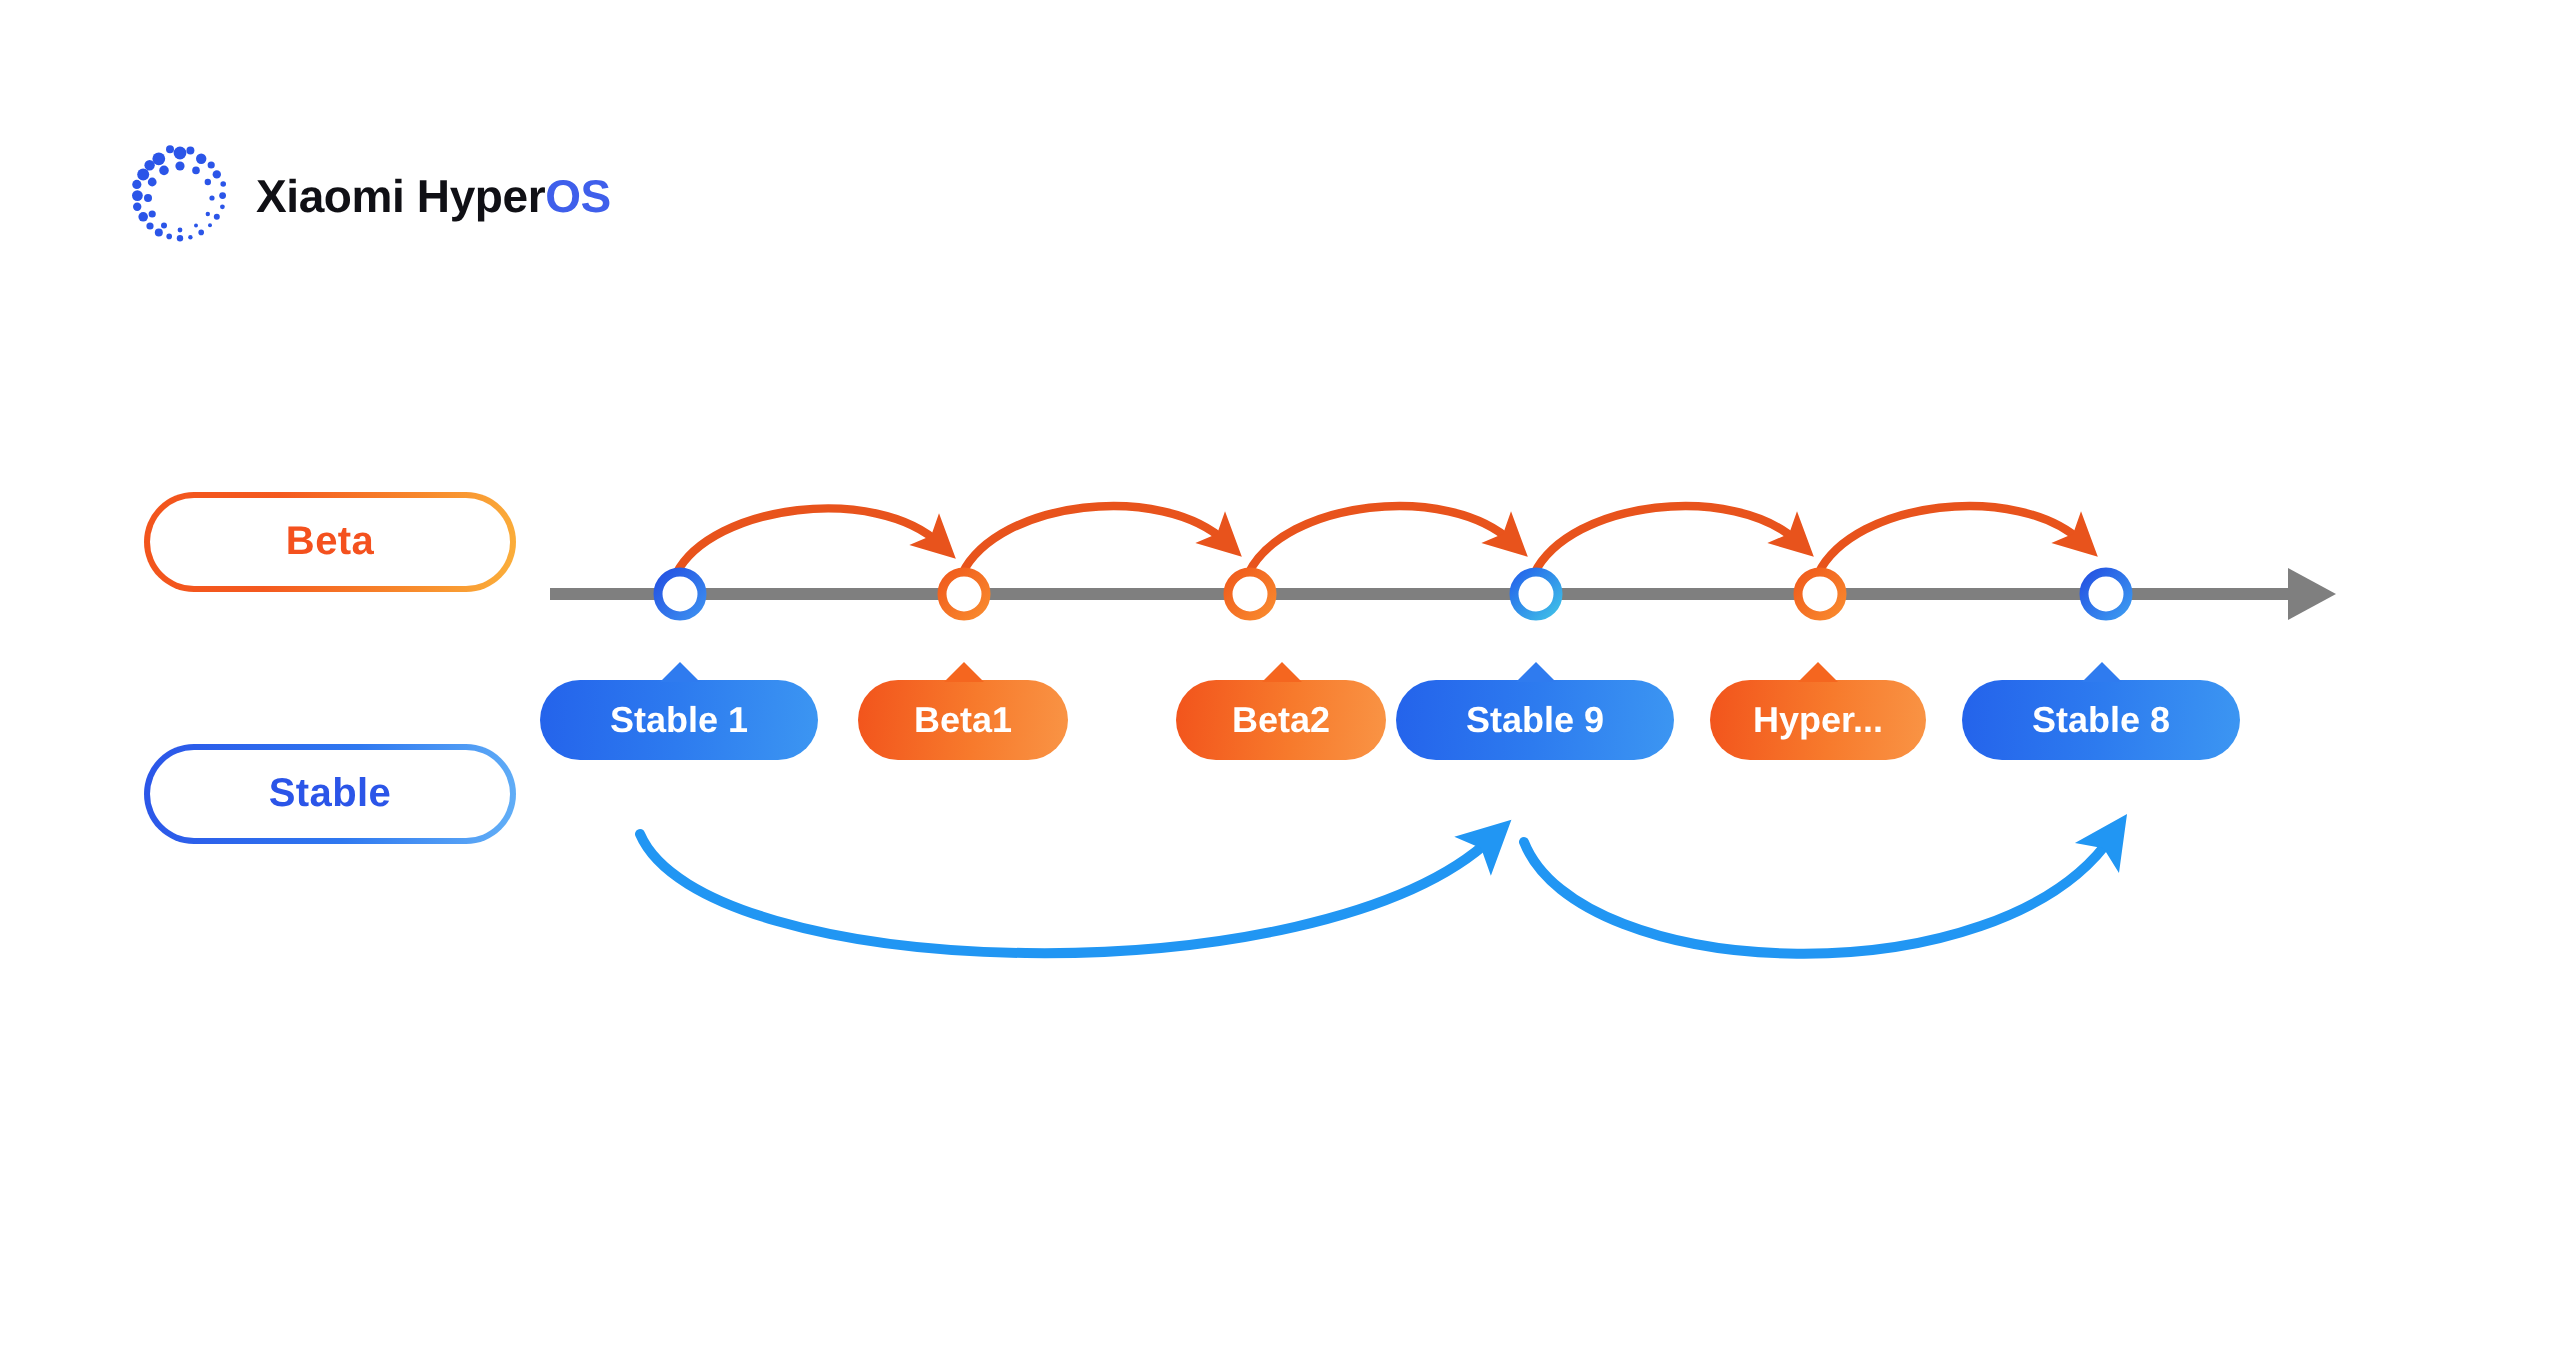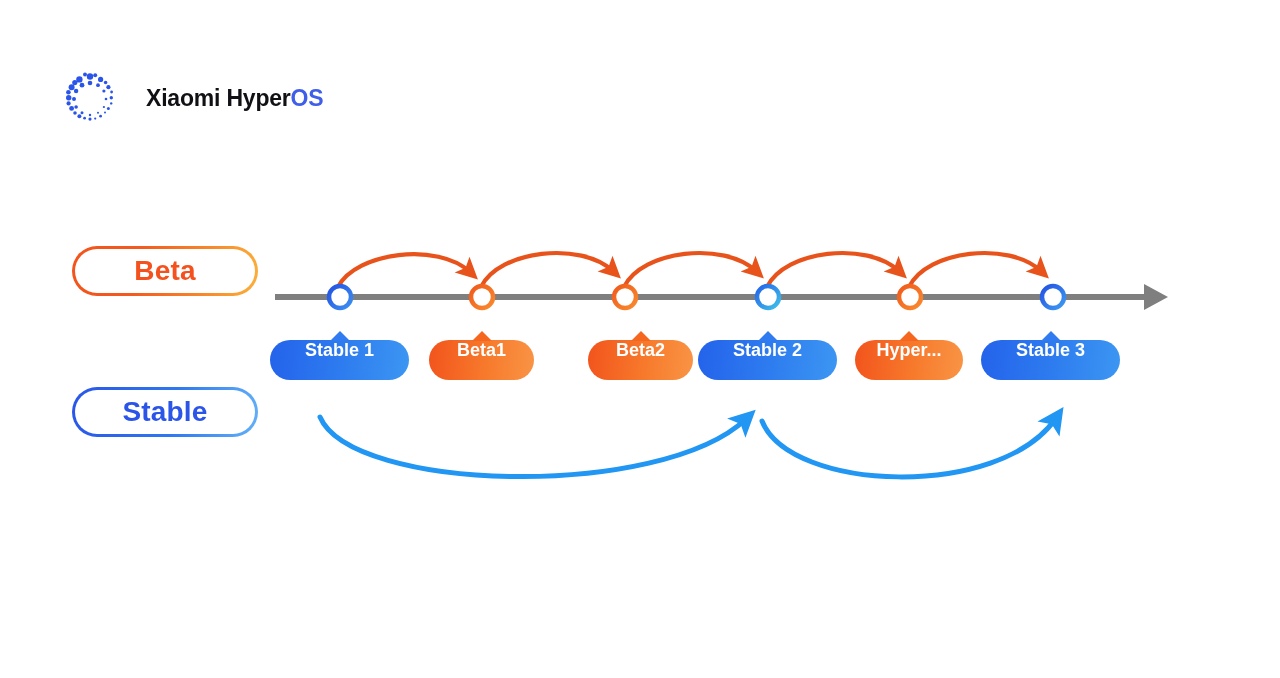--- a/index.html
+++ b/index.html
@@ -16,21 +16,21 @@
     -webkit-font-smoothing: antialiased;
   }
 
   
   #brand {
     position: absolute;
     left: 62px;
     top: 70px;
     display: flex;
     align-items: center;
-    gap: 28px;
+    gap: 10px;
   }
   #brand-mark {
     width: 56px;
     height: 56px;
     display: block;
   }
   #brand-text {
     font-size: 23px;
     font-weight: bold;
     letter-spacing: -0.2px;
@@ -45,36 +45,36 @@
   .cat-chip {
     position: absolute;
     box-sizing: border-box;
     width: 186px;
     height: 50px;
     border-radius: 25px;
     display: flex;
     align-items: center;
     justify-content: center;
     background: #ffffff;
-    font-size: 28px;
+    font-size: 20px;
     font-weight: bold;
     letter-spacing: 0.2px;
   }
   #chip-beta {
     left: 72px;
     top: 246px;
     border: 3px solid transparent;
     background:
       linear-gradient(#fff, #fff) padding-box,
       linear-gradient(100deg, #F2541C 0%, #F4591F 35%, #F7862B 70%, #FBB03B 100%) border-box;
     color: #F4511E;
   }
   #chip-stable {
     left: 72px;
-    top: 387px;
+    top: 372px;
     border: 3px solid transparent;
     background:
       linear-gradient(#fff, #fff) padding-box,
       linear-gradient(100deg, #2B55E8 0%, #2F78F0 55%, #63B0F7 100%) border-box;
     color: #2B55E8;
   }
 
   
   #canvas {
     position: absolute;
@@ -83,20 +83,21 @@
     width: 1280px;
     height: 678px;
   }
 
   
   .pill {
     position: absolute;
     height: 40px;
     border-radius: 20px;
     display: flex;
+    align-items: center;
     justify-content: center;
     color: #ffffff;
     font-size: 18px;
     white-space: nowrap;
     box-sizing: border-box;
     padding: 0 6px;
   }
   .pill.stable {
     font-weight: bold;
     background: linear-gradient(95deg, #2463EB 0%, #2D7BEF 50%, #3C96F2 100%);
@@ -235,22 +236,22 @@
 <div class="pill beta" style="left:429px; top:340px; width:105px;">
   <span class="tail"></span>
   <span>Beta1</span>
 </div>
 <div class="pill beta" style="left:588px; top:340px; width:105px;">
   <span class="tail"></span>
   <span>Beta2</span>
 </div>
 <div class="pill stable" style="left:698px; top:340px; width:139px;">
   <span class="tail"></span>
-  <span>Stable 2</span>
+  <span>Stable 9</span>
 </div>
 <div class="pill beta" style="left:855px; top:340px; width:108px;">
   <span class="tail"></span>
   <span>Hyper...</span>
 </div>
 <div class="pill stable" style="left:981px; top:340px; width:139px;">
   <span class="tail"></span>
-  <span>Stable 3</span>
+  <span>Stable 8</span>
 </div>
 
 </body></html>

